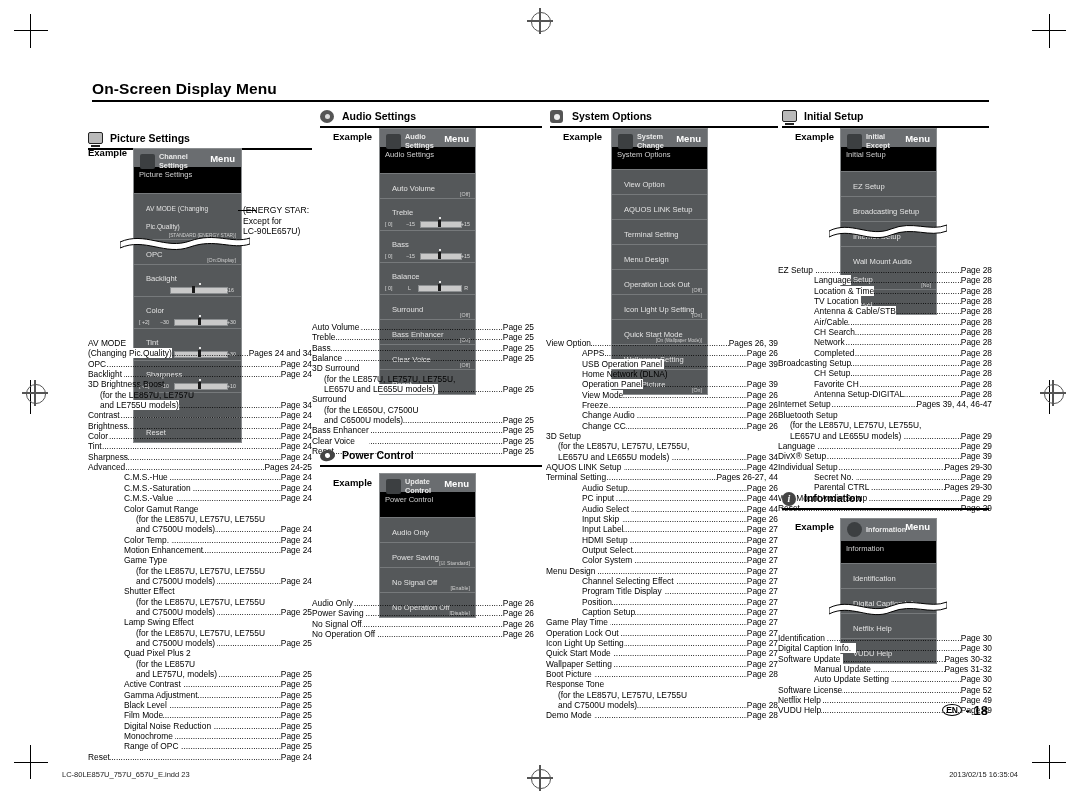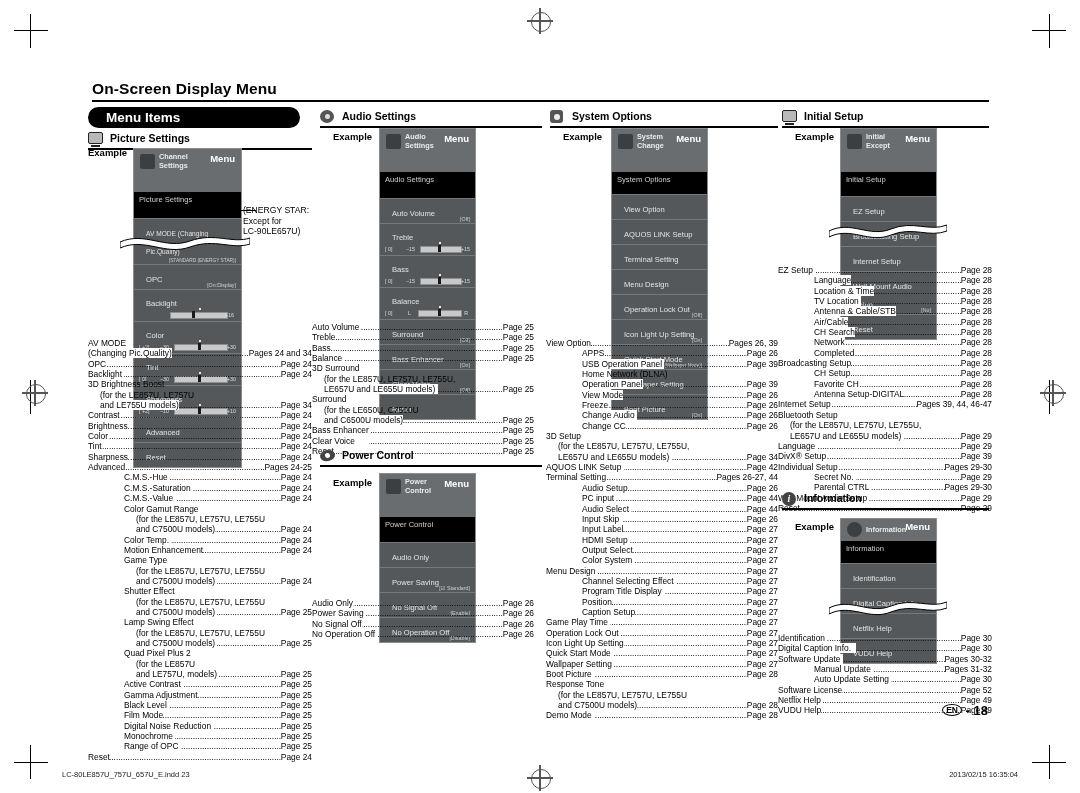--- a/index.html
+++ b/index.html
@@ -40,21 +40,21 @@
   .ico-gear{width:13px;height:13px;background:#555;border-radius:3px;position:absolute;top:1px;}
   .ico-gear:after{content:"";position:absolute;left:3.5px;top:3.5px;width:6px;height:6px;border-radius:50%;background:#eee;}
   .ico-pwr{width:15px;height:11px;border-radius:50% 50% 45% 45%;background:#444;position:absolute;top:2px;transform:rotate(-12deg);}
   .ico-pwr:after{content:"";position:absolute;left:5px;top:2.5px;width:5px;height:5px;border-radius:50%;background:#fff;}
   .ico-info{width:14px;height:14px;border-radius:50%;background:#444;position:absolute;top:1px;color:#fff;font-size:10px;font-weight:bold;text-align:center;line-height:14px;font-family:"Liberation Serif",serif;}
 
   .examplelbl{position:absolute;font-size:9.5px;font-weight:bold;}
 
   
   .osd{position:absolute;background:#55585a;border:1px solid #8a8d8f;}
-  .osd .bar{position:relative;height:43px;background:#6a6d70;}
+  .osd .bar{position:relative;height:18px;background:#6a6d70;}
   .osd .bar .bi{position:absolute;left:6px;top:5px;width:15px;height:15px;background:#3c3f41;border-radius:2px;}
   .osd .bar .bt{position:absolute;left:25px;top:3px;font-size:7.3px;color:#eaeaea;line-height:9.2px;font-weight:bold;}
   .osd .bar .menu{position:absolute;right:6px;top:4px;font-size:9.5px;color:#fff;font-weight:bold;margin-left:22px;}
   .osd .active{background:#000;color:#cfcfcf;font-size:7.6px;padding:3px 0 0 5px;height:26px;box-sizing:border-box;}
   .osd .row{position:relative;border-top:1px solid #76797b;padding:3px 5px 3px 12px;min-height:13px;}
   .osd .row .lb{font-size:7.6px;color:#e2e2e2;}
   .osd .row .vl{position:absolute;right:5px;bottom:1px;font-size:5.3px;color:#cfcfcf;}
   .osd .row .sub{font-size:5.3px;color:#cfcfcf;display:block;text-align:right;}
 
   .slrow{position:relative;border-top:1px solid #76797b;padding:2px 5px 3px 12px;}
@@ -104,23 +104,20 @@
     </div>
   <div class="reg" style="left:22px;top:380px;">
       <div class="regc"></div>
     </div>
   <div class="reg" style="left:1040px;top:380px;">
       <div class="regc"></div>
     </div>
 
   <div class="h1">On-Screen Display Menu</div>
   <div class="hrule"></div>
-  <div class="pill">
-      <span>Menu Items</span>
-    </div>
 
   <div class="col c1">
     <div class="sechead" style="top:24px;">
       <span class="ico">
           <i class="ico-tv"></i>
         </span>
       <span class="ttl">Picture Settings</span>
       <span class="ul"></span>
     </div>
   </div>
@@ -262,21 +259,21 @@
           <i class="ico-pwr"></i>
         </span>
       <span class="ttl">Power Control</span>
       <span class="ul"></span>
     </div>
   </div>
   <div class="examplelbl" style="left:333px;top:477px;">Example</div>
   <div class="osd" style="left:379px;top:473px;width:95px;">
     <div class="bar">
       <div class="bi"></div>
-      <div class="bt"><span>Power</span><br><span>Control</span></div>
+      <div class="bt"><span>Update</span><br><span>Control</span></div>
       <div class="menu">Menu</div>
     </div>
     <div class="active" style="height:25px;">Power Control</div>
     <div class="row" style="min-height:16px;"><span class="lb">Audio Only</span></div>
     <div class="row" style="min-height:16px;"><span class="lb">Power Saving</span><span class="vl">[☑ Standard]</span></div>
     <div class="row" style="min-height:14px;"><span class="lb">No Signal Off</span><span class="vl">[Enable]</span></div>
     <div class="row" style="min-height:14px;"><span class="lb">No Operation Off</span><span class="vl">[Disable]</span></div>
   </div>
   <div class="toc" style="left:312px;top:598px;width:222px;"><div style="z-index: 0;"><span style="padding-left: 0px; position: relative; background: rgb(255, 255, 255); z-index: 1;">Audio Only</span><span class="dots" style="position: absolute; left: 0px; right: 0px; top: 0px; z-index: -1; overflow: hidden;">........................................................................................................................................................................................................</span><span style="position: absolute; right: 0px; top: 0px; background: rgb(255, 255, 255); padding-left: 0px; z-index: 1;">Page 26</span></div><div style="z-index: 0;"><span style="padding-left: 0px; position: relative; background: rgb(255, 255, 255); z-index: 1;">Power Saving </span><span class="dots" style="position: absolute; left: 0px; right: 0px; top: 0px; z-index: -1; overflow: hidden;">........................................................................................................................................................................................................</span><span style="position: absolute; right: 0px; top: 0px; background: rgb(255, 255, 255); padding-left: 0px; z-index: 1;">Page 26</span></div><div style="z-index: 0;"><span style="padding-left: 0px; position: relative; background: rgb(255, 255, 255); z-index: 1;">No Signal Off</span><span class="dots" style="position: absolute; left: 0px; right: 0px; top: 0px; z-index: -1; overflow: hidden;">........................................................................................................................................................................................................</span><span style="position: absolute; right: 0px; top: 0px; background: rgb(255, 255, 255); padding-left: 0px; z-index: 1;">Page 26</span></div><div style="z-index: 0;"><span style="padding-left: 0px; position: relative; background: rgb(255, 255, 255); z-index: 1;">No Operation Off </span><span class="dots" style="position: absolute; left: 0px; right: 0px; top: 0px; z-index: -1; overflow: hidden;">........................................................................................................................................................................................................</span><span style="position: absolute; right: 0px; top: 0px; background: rgb(255, 255, 255); padding-left: 0px; z-index: 1;">Page 26</span></div></div>
 

